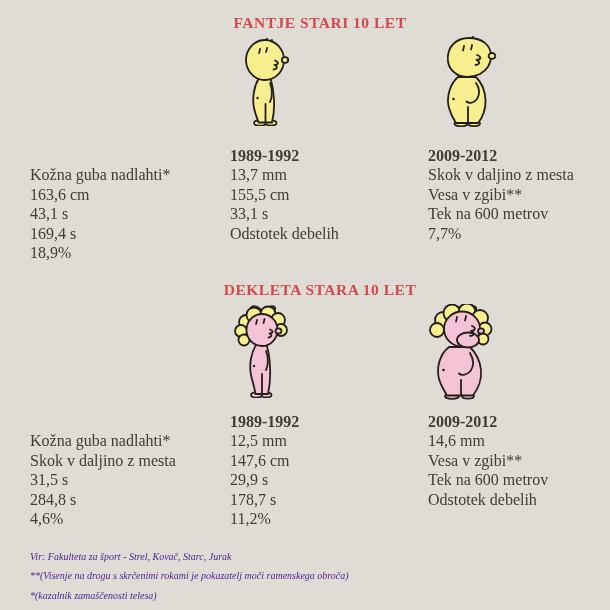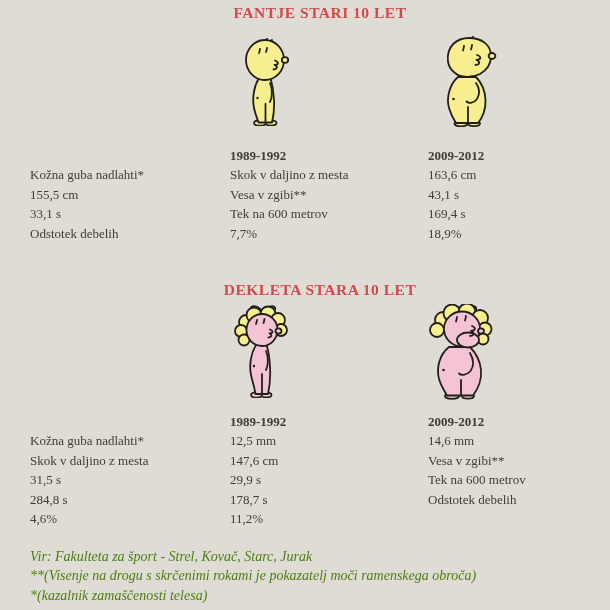--- a/index.html
+++ b/index.html
@@ -13,37 +13,37 @@
   .section-title {
     position:absolute; left:30px; width:580px; text-align:center;
     font-weight:bold; font-size:15.5px; letter-spacing:0.5px;
     color:#d5484d;
   }
   .figure { position:absolute; }
   .figure svg { display:block; }
   .data-table {
     position:absolute; left:30px; width:560px;
     display:grid; grid-template-columns:200px 198px 162px;
-    font-size:13px; line-height:19.4px;
+    font-size:16px; line-height:19.4px;
   }
   .hdr { font-weight:bold; }
   .footer {
     position:absolute; left:30px; top:547px;
-    font-style:italic; font-size:14px; line-height:19.4px;
-    color:#4d7c0f;
+    font-style:italic; font-size:10px; line-height:19.4px;
+    color:#4c1d95;
   }
   .ln { stroke:#23201c; stroke-width:1.8; stroke-linecap:round; stroke-linejoin:round; fill:none; }
   .fillstroke { stroke:#23201c; stroke-width:1.8; stroke-linecap:round; stroke-linejoin:round; }
 </style>
 </head>
 <body>
 
 <div id="canvas">
 
-  <div class="section-title" style="top:4px">FANTJE STARI 10 LET</div>
+  <div class="section-title" style="top:14px">FANTJE STARI 10 LET</div>
 
   <div class="figure" style="left:244px; top:38px">
     <svg width="46" height="88" viewBox="0 0 46 88">
       <path class="ln" d="M21 4 L23 0.8"></path>
       <path class="ln" d="M24 5 L28 2"></path>
       <ellipse class="fillstroke" cx="16" cy="85" rx="6" ry="2.7" fill="#f6ee8f"></ellipse>
       <ellipse class="fillstroke" cx="27" cy="85" rx="5.5" ry="2.6" fill="#f6ee8f"></ellipse>
       <path class="fillstroke" fill="#f6ee8f" d="M15 40 C10 48 8 60 10 70 C11.5 77 13.5 81 14.5 84.5 L28 84.5 C29.5 78 30.5 70 30 62 C29.5 51 28 45 26.5 40 Z"></path>
       <path class="ln" d="M21.5 66 L21.5 83.5"></path>
       <circle cx="13.5" cy="60" r="1.2" fill="#23201c"></circle>
@@ -72,20 +72,21 @@
       <path class="ln" d="M34 19 C38.5 20.5 38.5 23.5 33.5 24 C37.5 25.5 37 28.5 32.5 29"></path>
     </svg>
   </div>
 
   <div class="data-table" style="top:146px">
     <div></div>
     <div class="hdr">1989-1992</div>
     <div class="hdr">2009-2012</div>
 
     <div>Kožna guba nadlahti*</div>
+    <div>13,7 mm</div>
 
     <div>Skok v daljino z mesta</div>
     <div>163,6 cm</div>
     <div>155,5 cm</div>
 
     <div>Vesa v zgibi**</div>
     <div>43,1 s</div>
     <div>33,1 s</div>
 
     <div>Tek na 600 metrov</div>

